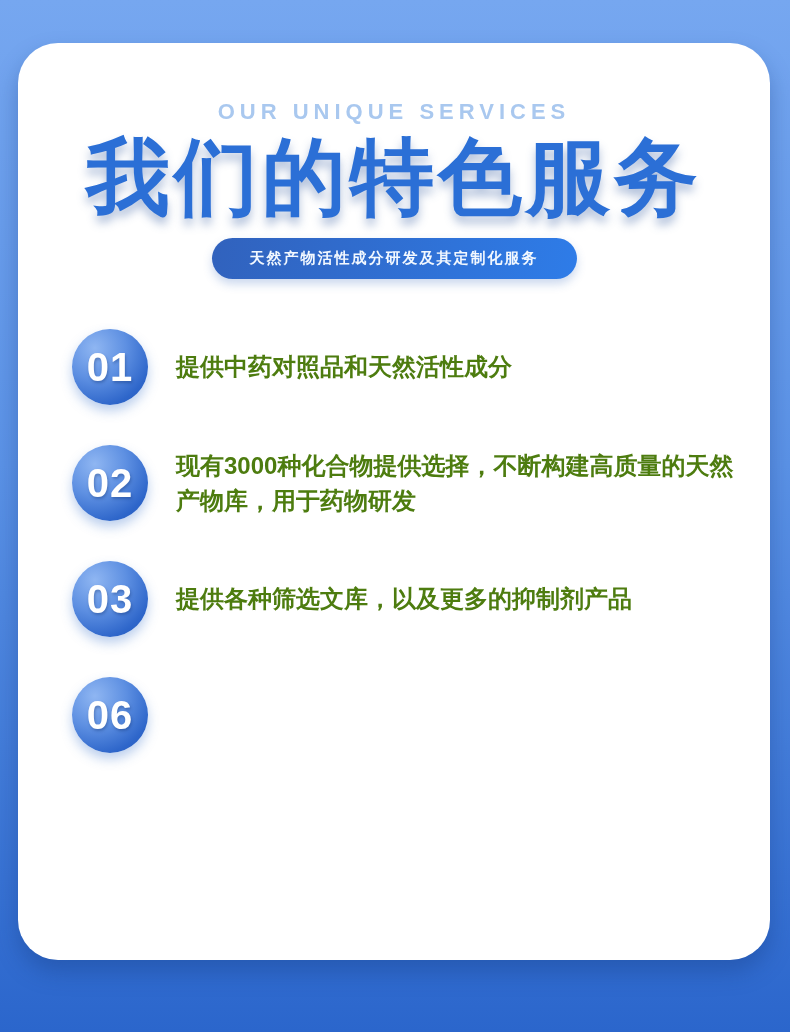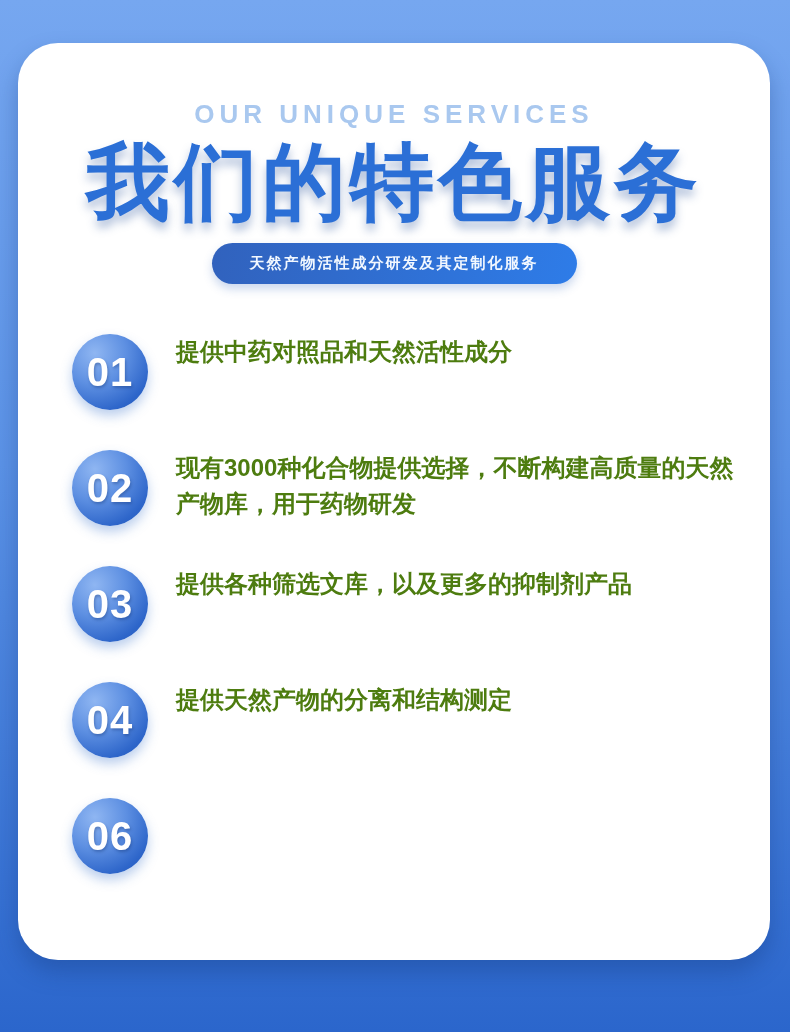--- a/index.html
+++ b/index.html
@@ -23,21 +23,21 @@
     width: 752px;
     height: 917px;
     background: #ffffff;
     border-radius: 40px;
     box-shadow: 0 12px 22px rgba(21, 58, 125, 0.35);
     padding-top: 56px;
   }
 
   .eyebrow {
     text-align: center;
-    font-size: 26px;
+    font-size: 22px;
     font-weight: bold;
     letter-spacing: 5px;
     color: #a9c8ef;
   }
 
   .title {
     margin-top: 8px;
     text-align: center;
     font-size: 84px;
     line-height: 1.06;
@@ -68,21 +68,21 @@
 
   .services {
     margin: 50px 0 0 54px;
     display: flex;
     flex-direction: column;
     gap: 40px;
   }
 
   .service-row {
     display: flex;
-    align-items: flex-start;
+    align-items: center;
   }
 
   .badge {
     flex: 0 0 76px;
     width: 76px;
     height: 76px;
     border-radius: 50%;
     background: radial-gradient(circle at 30% 25%, #8fb6f2 0%, #5e90e2 40%, #2e66ca 75%, #1f55b8 100%);
     box-shadow: 0 6px 12px rgba(58, 116, 204, 0.35);
     display: flex;
@@ -131,23 +131,17 @@
         <div class="service-text">现有3000种化合物提供选择，不断构建高质量的天然产物库，用于药物研发</div>
       </div>
       <div class="service-row">
         <div class="badge">
           <span>03</span>
         </div>
         <div class="service-text">提供各种筛选文库，以及更多的抑制剂产品</div>
       </div>
       <div class="service-row">
         <div class="badge">
-          <span>04</span>
-        </div>
-        <div class="service-text">提供天然产物的分离和结构测定</div>
-      </div>
-      <div class="service-row">
-        <div class="badge">
           <span>06</span>
         </div>
       </div>
     </div>
 </div>
 
 </body></html>

